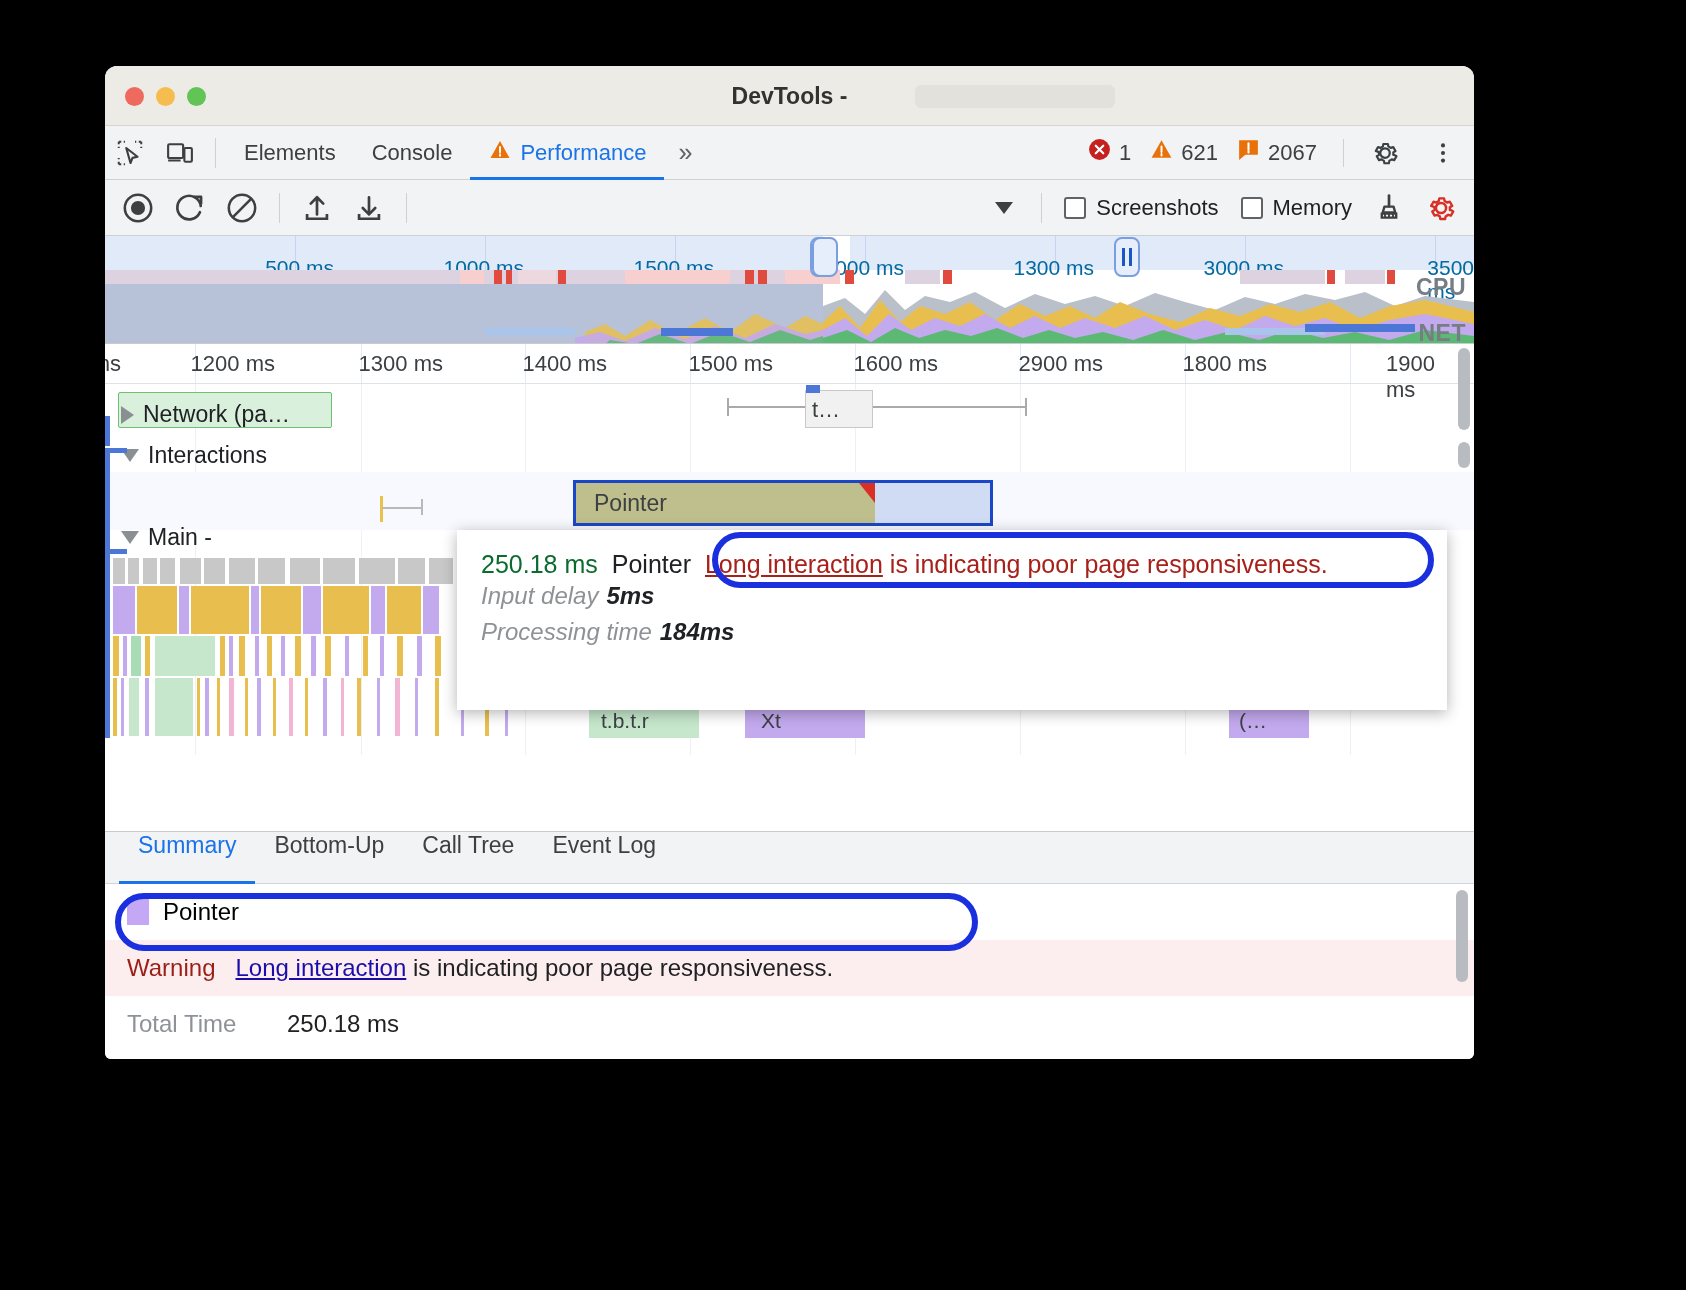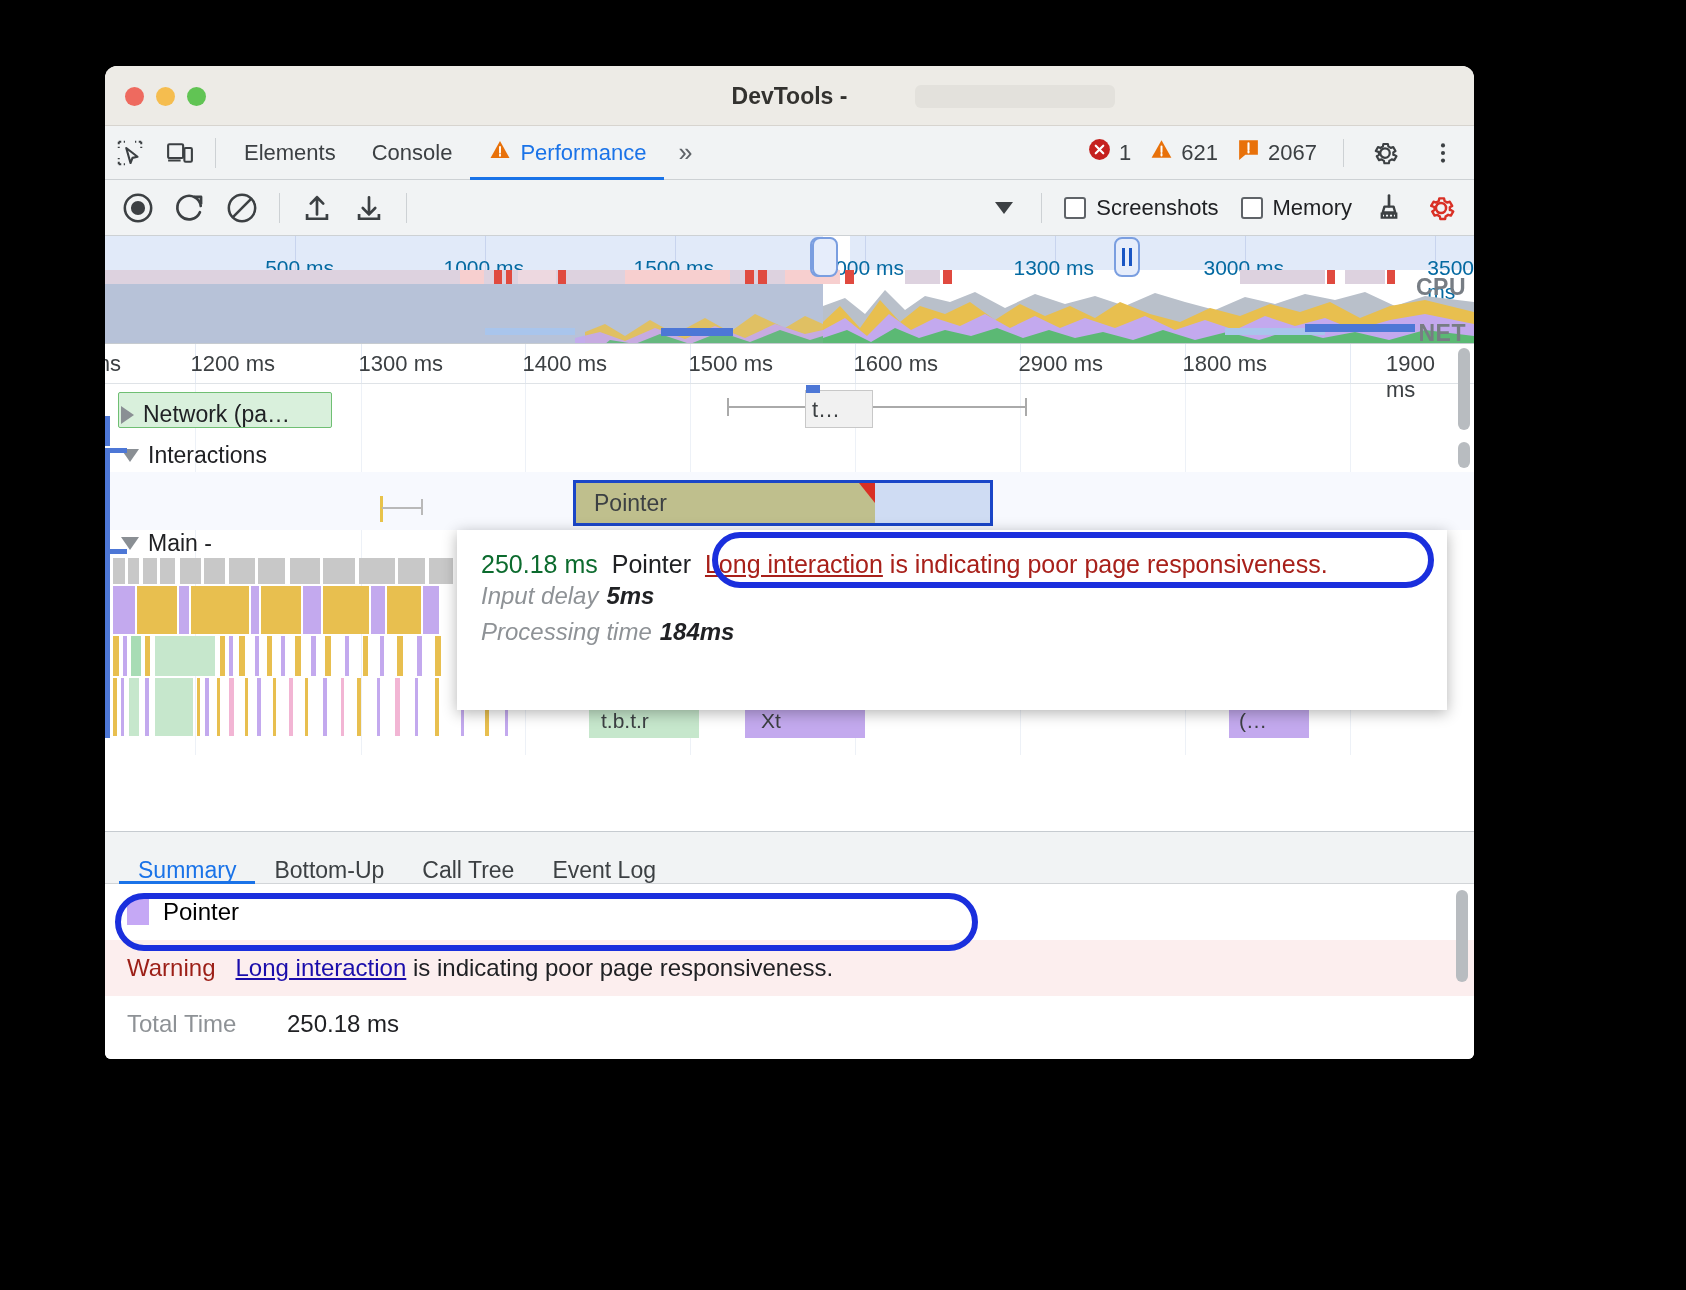--- a/index.html
+++ b/index.html
@@ -136,21 +136,21 @@
   .tt-warn { color: #a8201a; }
   .tt-warn a { color: #a8201a; text-decoration: underline; }
   .tt-rows { margin-top: 3px; font-style: italic; }
   .tt-row { font-size: 24px; margin-bottom: 8px; }
   .tt-key { color: #8e9296; }
   .tt-val { color: #202124; font-weight: bold; margin-left: 8px; }
 
   
   .bottompanel { position: absolute; left: 0; right: 0; bottom: 0; height: 228px; background: #fff; border-top: 1px solid #c6cbd0; }
   .bp-tabs { height: 52px; background: #f1f3f4; display: flex; align-items: center; padding-left: 14px; border-bottom: 1px solid #d2d5d8; }
-  .bp-tab { height: 52px; padding: 0 19px; display: flex; align-items: flex-end; font-size: 23px; color: #3c4043; }
+  .bp-tab { height: 52px; padding: 0 19px; display: flex; align-items: flex-start; font-size: 23px; color: #3c4043; }
   .bp-tab.active { color: #1a73e8; box-shadow: inset 0 -3px 0 #1a73e8; }
   .bp-body { position: relative; height: 176px; }
   .sum-row { display: flex; align-items: center; height: 56px; padding-left: 22px; font-size: 24px; }
   .swatch { width: 22px; height: 26px; background: #c5a8f5; margin-right: 14px; }
   .sum-key { color: #8e9296; width: 160px; }
   .sum-val { color: #202124; }
   .warnrow {
     position: relative; height: 56px; background: #fceeee;
     display: flex; align-items: center; padding-left: 22px; font-size: 24px; gap: 20px;
   }
@@ -455,21 +455,21 @@
       <div style="position:absolute;left:275px;top:152px;width:3px;height:26px;background:#e8c34a;z-index:5"></div>
       <div style="position:absolute;left:277px;top:163px;width:40px;height:2px;background:#b9b9b9;z-index:5"></div>
       <div style="position:absolute;left:316px;top:155px;width:2px;height:16px;background:#b9b9b9;z-index:5"></div>
 
       <div class="pointer-evt" style="left:468px;top:136px;width:420px;height:46px;">
         <div class="pointer-tail" style="right:0;width:115px;"></div>
         <div class="red-tri" style="right:115px;top:0;"></div>
         <span class="ptr-label">Pointer</span>
       </div>
 
-      <div class="track-title" style="left:16px;top:186px">
+      <div class="track-title" style="left:16px;top:180px">
         <span class="tri down"></span>
         <span>Main -</span>
       </div>
 
       <div class="flamecanvas" style="top:214px;height:180px;">
         <svg width="1369" height="180" viewBox="0 0 1369 180" preserveAspectRatio="none" style="display:block">
 
           <g>
             <rect x="8" y="0" width="340" height="26" fill="#c8c8c8"></rect>
             <rect x="20" y="0" width="3" height="26" fill="#fff"></rect>

